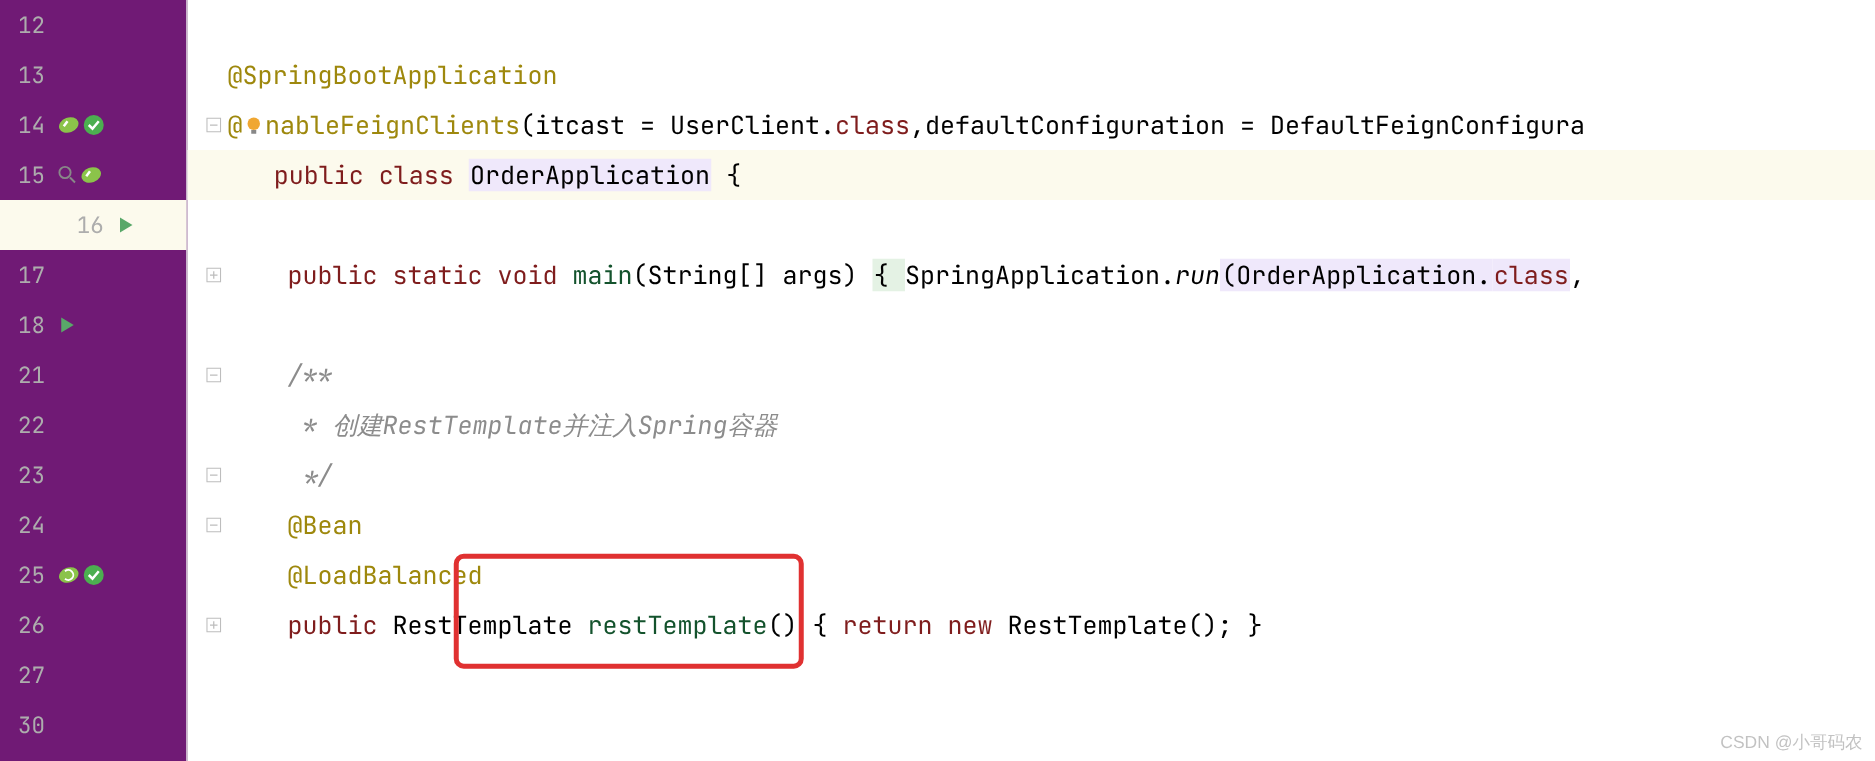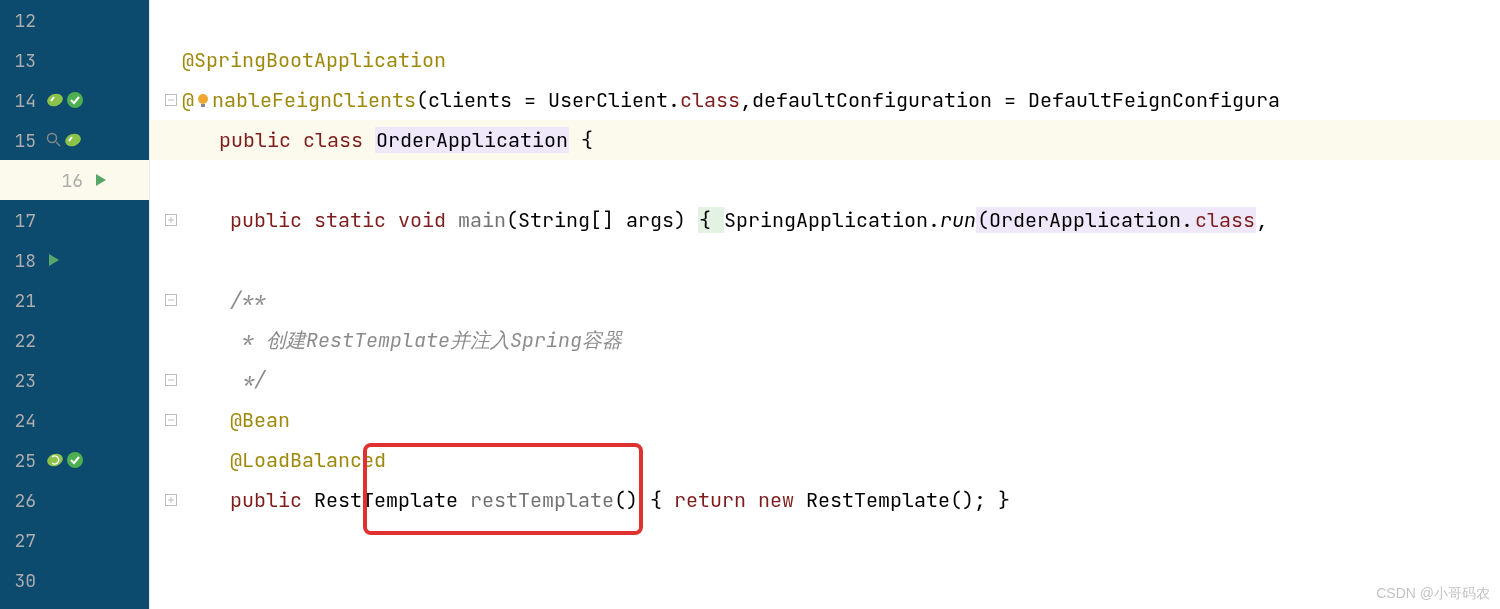--- a/index.html
+++ b/index.html
@@ -9,21 +9,21 @@
       background: #ffffff;
       display: flex;
       overflow: hidden;
       width: 1500px;
       height: 609px;
     }
     .gutter {
       display: flex;
       flex-direction: column;
       user-select: none;
-      background: #0c4a6e;
+      background: #701a75;
       border-right: 1px solid #e8e8e8;
       flex-shrink: 0;
     }
     .gutter-row {
       display: flex;
       align-items: center;
       height: 40px;
     }
     .line-number {
       width: 42px;
@@ -68,21 +68,21 @@
       color: #bdbdbd;
     }
     .line-highlight { background: #fcfaed; padding-left: 47px; }
     .annotation { color: #9e880d; }
     .string { color: #067d17; }
     .wavy-green { text-decoration: underline wavy #7db86e; text-decoration-thickness: 1px; }
     .keyword { color: #7f1d1d; }
     .identifier { color: #000000; }
     .method-italic { color: #000000; font-style: italic; }
     .comment { color: #8c8c8c; font-style: italic; }
-    .method-def { color: #737373; }
+    .method-def { color: #14532d; }
     .purple-bg { background: #efe8fb; padding: 0 1px; }
     .green-bg { background: #e4f2e4; padding: 0 1px; }
     .indent { display: inline-block; }
     .red-box {
       position: absolute;
       border: 4px solid #e03131;
       border-radius: 8px;
       left: 213px;
       top: 443px;
       width: 280px;
@@ -213,21 +213,21 @@
   <div class="code-line">
     <div class="fold-area">
       <svg class="fold-icon" viewBox="0 0 12 12">
           <rect x="0.5" y="0.5" width="11" height="11" fill="none" stroke="currentColor"></rect>
           <line x1="3" y1="6" x2="9" y2="6" stroke="currentColor"></line>
         </svg>
     </div>
     <span class="annotation">@</span><svg class="bulb" width="18" height="18" viewBox="0 0 18 18" style="vertical-align:middle">
         <circle cx="9" cy="8" r="5" fill="currentColor"></circle>
         <rect x="7" y="13" width="4" height="3" fill="#888"></rect>
-      </svg><span class="annotation">nableFeignClients</span><span>(clients = UserClient.</span><span class="keyword">class</span><span>,defaultConfiguration = DefaultFeignConfigura</span>
+      </svg><span class="annotation">nableFeignClients</span><span>(itcast = UserClient.</span><span class="keyword">class</span><span>,defaultConfiguration = DefaultFeignConfigura</span>
   </div>
   <div class="code-line line-highlight">
     <div class="fold-area"></div>
     <span class="keyword">public </span><span class="keyword">class </span><span class="identifier purple-bg">OrderApplication</span><span> {</span>
   </div>
   <div class="code-line">
     <div class="fold-area"></div>
   </div>
   <div class="code-line">
     <div class="fold-area">

